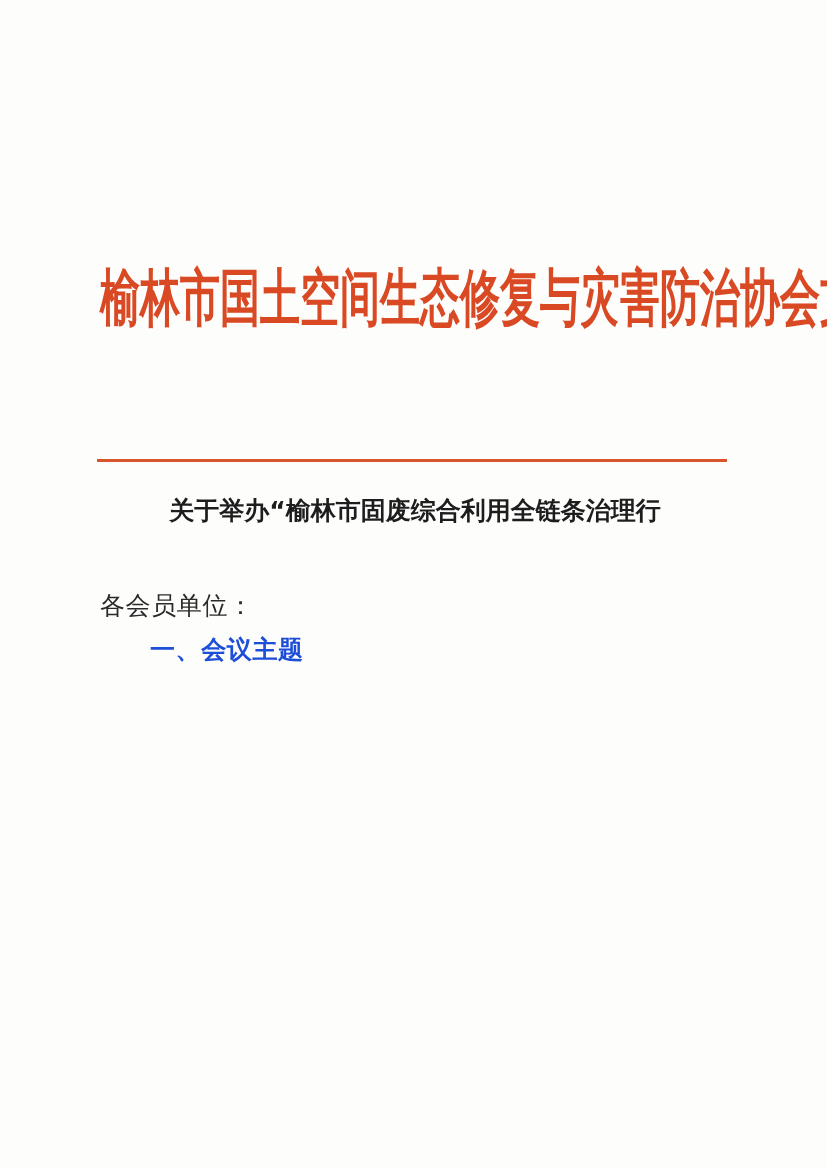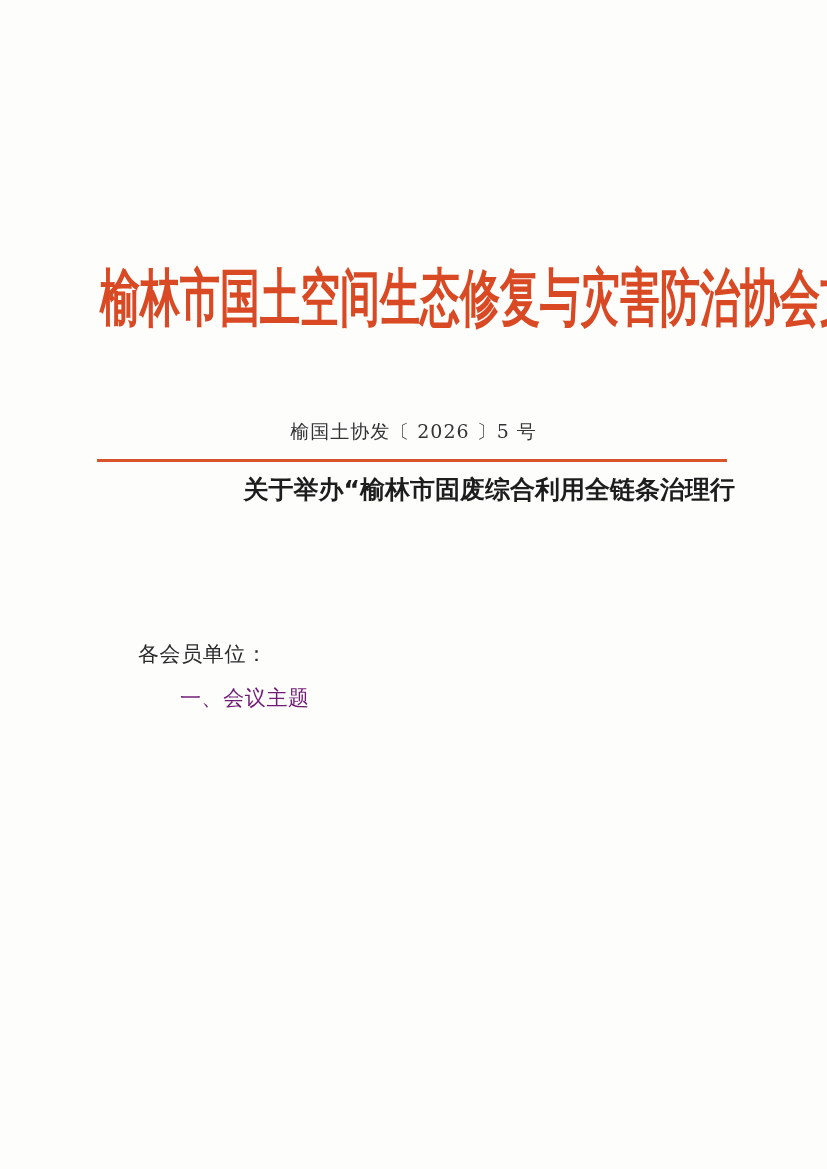--- a/index.html
+++ b/index.html
@@ -27,48 +27,46 @@
     position: absolute; left: 100px; top: 419px; width: 627px;
     text-align: center;
     font-size: 19px; color: #333;
     letter-spacing: 1px;
   }
   .red-rule {
     position: absolute; left: 97px; top: 459px; width: 630px; height: 3px;
     background: #d9532b;
   }
   .notice-title {
-    position: absolute; left: 95px; top: 468px; width: 640px;
-    text-align: right;
+    position: absolute; left: 95px; top: 489px; width: 640px;
+    text-align: center;
     font-family: "DejaVu Sans", "Liberation Sans", sans-serif;
     font-weight: bold; font-size: 25px; line-height: 44px; color: #1d1d1d;
   }
   .body-text {
-    position: absolute; left: 100px; top: 632px; width: 625px;
-    font-size: 21px; line-height: 44px; color: #2a2a2a;
+    position: absolute; left: 100px; top: 584px; width: 625px;
+    font-size: 25px; line-height: 44px; color: #2a2a2a;
     text-align: justify;
     letter-spacing: 0.6px;
-    margin-left: 38px;
   }
   .body-text p { margin: 0; }
   .indent { text-indent: 2em; }
   .section-heading {
     font-family: "DejaVu Sans", "Liberation Sans", sans-serif;
-    font-weight: normal; color: #701a75;
+    font-weight: bold; color: #1d4ed8;
     text-indent: 2em;
   }
 </style>
 </head>
 <body>
 
 <div class="page">
 
   <div class="org-title">榆林市国土空间生态修复与灾害防治协会文件</div>
 
-  <div class="doc-number">榆国土协发〔 2026 〕5 号</div>
 
   <div class="red-rule"></div>
 
   <div class="notice-title">
     <div>关于举办“榆林市固废综合利用全链条治理行</div>
   </div>
 
   <div class="body-text">
     <p>各会员单位：</p>
     <p class="section-heading">一、会议主题</p>

